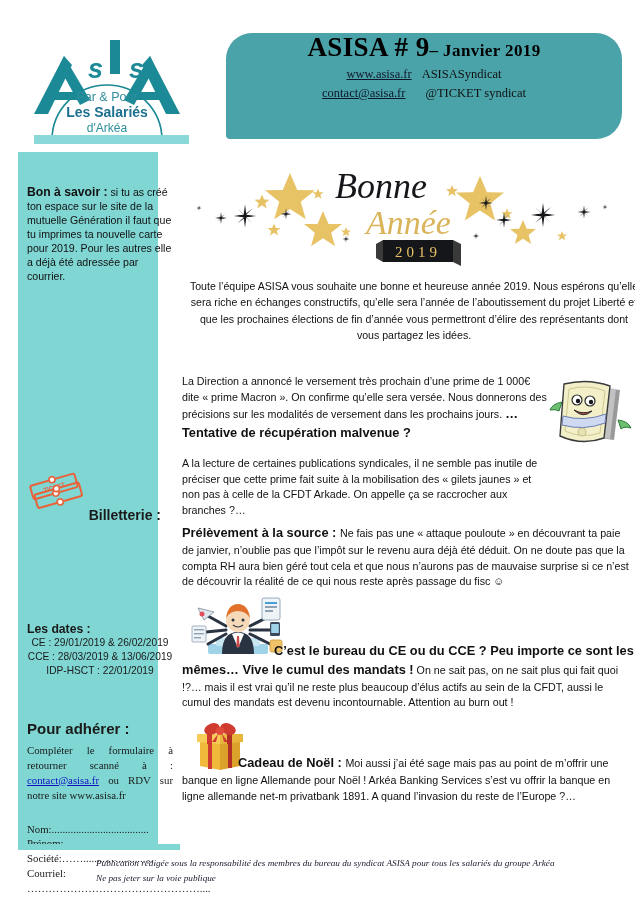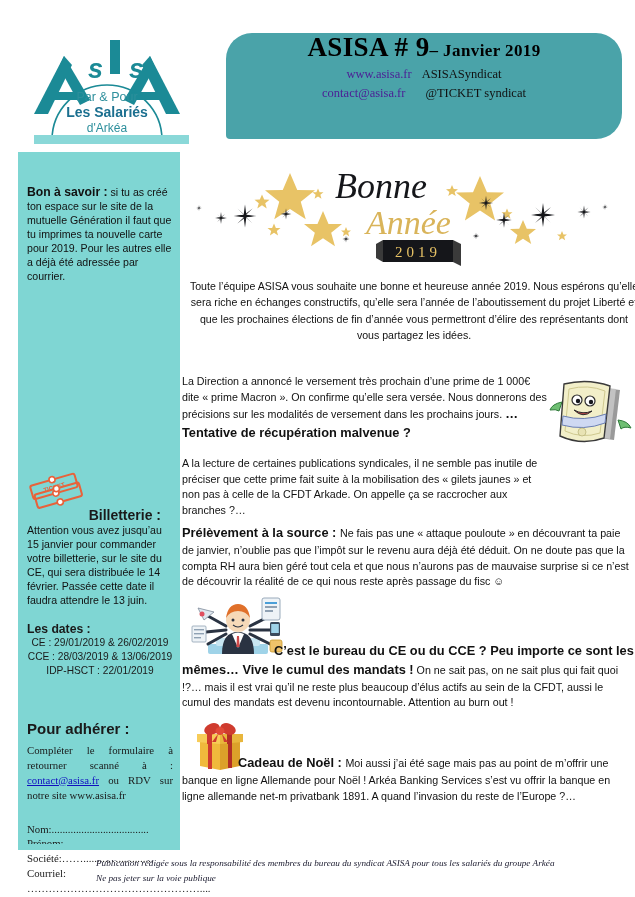--- a/index.html
+++ b/index.html
@@ -61,30 +61,31 @@
   }
   .banner-links {
     font-family: "Liberation Serif", serif;
     font-size: 12.5px;
     color: #111;
     margin-top: 4px;
     line-height: 1.5;
   }
   .banner-links a,
   .banner-link {
-    color: #4c1d95;
+    color: #0f172a;
+    text-decoration: underline;
   }
   .banner-row { white-space: nowrap; }
   .banner-gap { display:inline-block; width: 10px; }
 
   
   #sidebar {
     position: absolute;
     left: 18px; top: 152px;
-    width: 162px; height: 692px;
+    width: 140px; height: 692px;
     background: #7fd6d3;
   }
   .sb-block {
     position: absolute;
     left: 9px;
     width: 146px;
   }
   .sb-text {
     font-size: 10.6px;
     line-height: 1.32;
@@ -296,21 +297,20 @@
     </g>
     <g transform="rotate(-16 30 28)">
       <rect x="10" y="19" width="46" height="14" rx="2" fill="none" stroke="#e8623a" stroke-width="2"></rect>
       <circle cx="33" cy="19" r="3" fill="#ffffff" stroke="#e8623a" stroke-width="1.6"></circle>
       <circle cx="33" cy="33" r="3" fill="#ffffff" stroke="#e8623a" stroke-width="1.6"></circle>
     </g>
   </svg>
 
   <div class="sb-block" style="top:355px;">
     <div class="sb-head-lg" style="text-align:right; padding-right:12px;">Billetterie :</div>
-    <div class="sb-text" style="margin-top:1px;">Attention vous avez jusqu’au 15 janvier pour commander votre billetterie, sur le site du CE, qui sera distribuée le 14 février. Passée cette date il faudra attendre le 13 juin.</div>
   </div>
 
   <div class="sb-block" style="top:322px;"></div>
 
   <div class="sb-block" style="top:325px; height:0;"></div>
 
   <div class="sb-block" style="top:322px; height:0;"></div>
 
   <div class="sb-block" style="top:322px; height:0;"></div>
 

